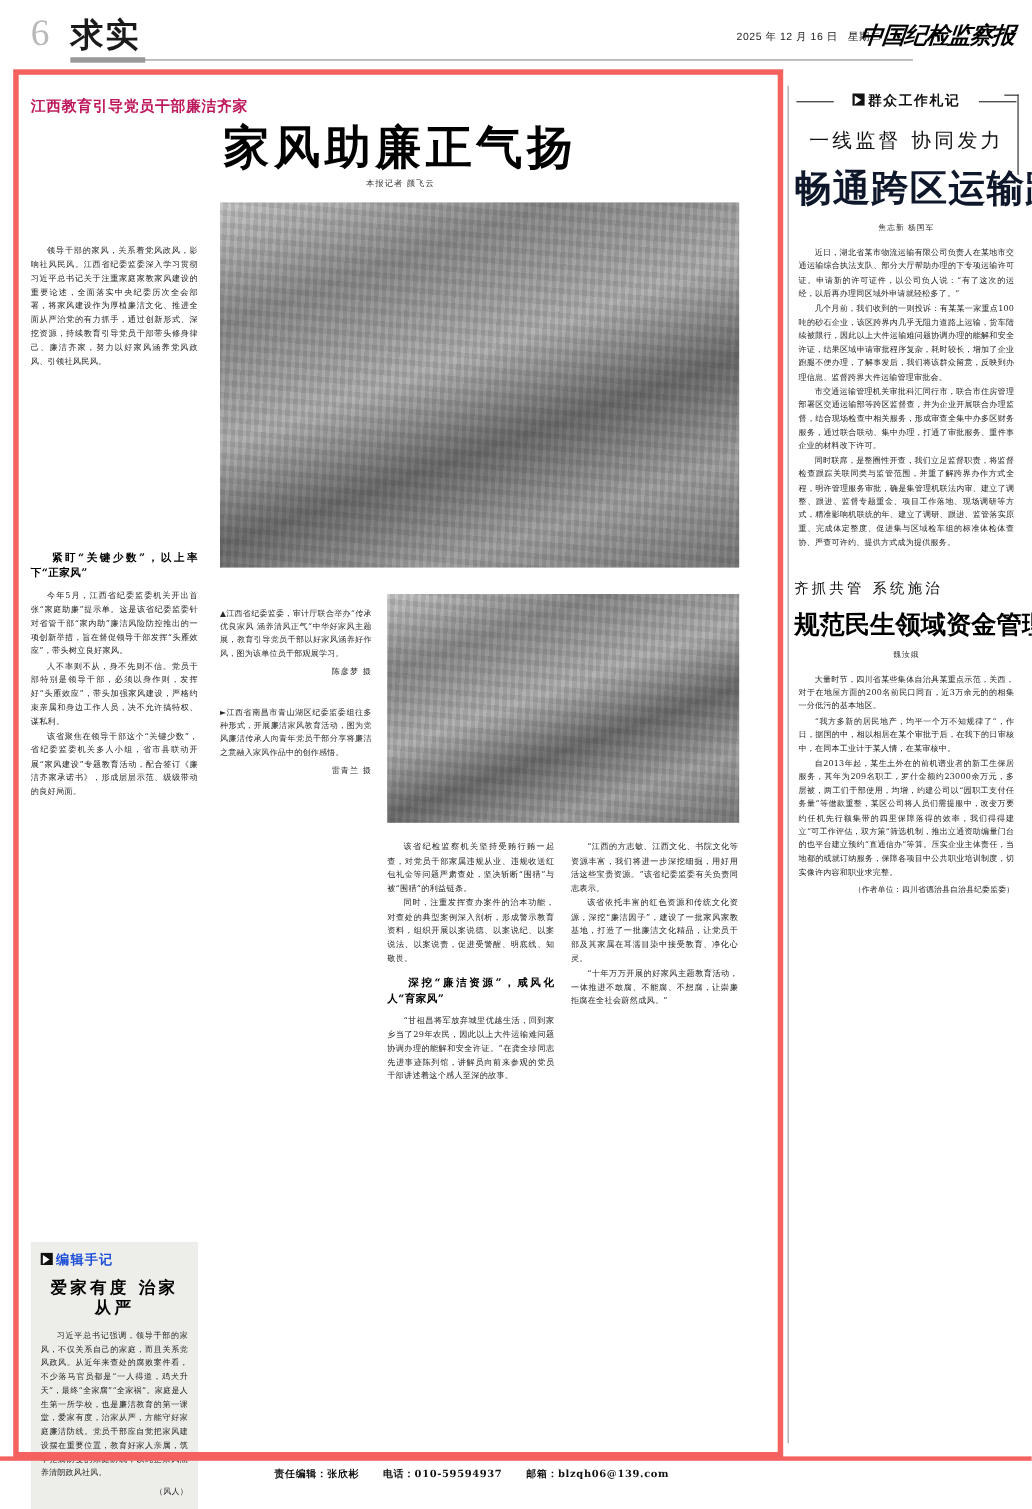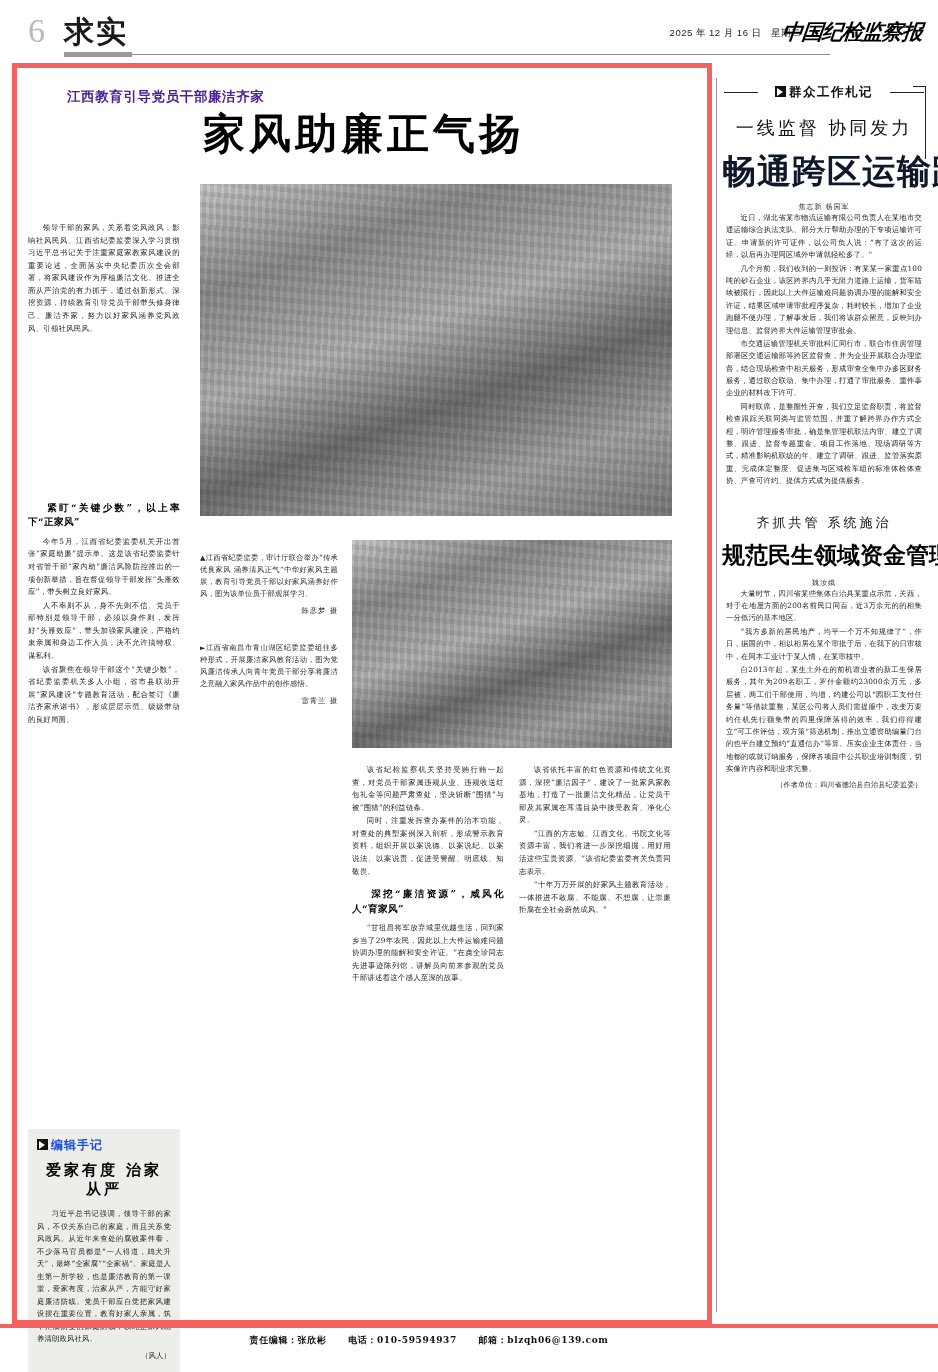--- a/index.html
+++ b/index.html
@@ -61,22 +61,21 @@
     z-index: 40;
   }
 
   
   .main-article { position: absolute; left: 22px; top: 74px; width: 684px; height: 1240px; }
 
   .kicker {
     position: absolute; left: 6px; top: 14px;
     font-size: 13.5px; font-weight: 700; letter-spacing: 0.6px;
     font-family: "DejaVu Serif", "Liberation Serif", serif;
-    color: #4c1d95;
-    margin-left: 39px;
+    color: #be185d;
   }
   .headline {
     position: absolute; left: 0; top: 32px; width: 684px;
     text-align: center;
     font-size: 42px; font-weight: 900; letter-spacing: 4px;
     font-family: "DejaVu Serif", "Liberation Serif", serif;
     color: #000;
   }
   .byline-main {
     position: absolute; left: 0; top: 88px; width: 684px;
@@ -202,35 +201,35 @@
     margin-top: 9px; color: #0f172a;
     font-family: "DejaVu Serif","Liberation Serif", serif;
     white-space: nowrap;
   }
   .side-byline {
     text-align: center; font-size: 7px; letter-spacing: 1px; margin-top: 7px; color: #333;
     font-family: "Liberation Sans", sans-serif;
   }
   .side-body {
     font-size: 7.3px; line-height: 1.70; text-align: justify;
-    color: #1e1e1e; letter-spacing: 0.2px; margin-top: 0;
+    color: #1e1e1e; letter-spacing: 0.2px; margin-top: 12px;
     font-family: "DejaVu Serif","Liberation Serif", serif;
     padding: 0 4px;
   }
   .side-body p { margin: 0 0 1px 0; text-indent: 2em; }
   .side-attrib { text-align: right; font-size: 7.1px; margin-top: 4px; }
 
   .side-headline-2 {
     text-align: center; font-size: 23px; font-weight: 900; letter-spacing: 0px;
     margin-top: 8px; color: #000;
     font-family: "DejaVu Serif","Liberation Serif", serif;
     white-space: nowrap;
   }
   .side-sub-2 {
-    text-align: center; font-size: 13px; letter-spacing: 3px;
+    font-size: 13px; letter-spacing: 3px;
     margin-top: 26px; color: #111;
     font-family: "DejaVu Serif","Liberation Serif", serif;
   }
 
   
   .footer-rule {
     position: absolute; left: 0; top: 1324px; width: 938px; height: 4px;
     background: #f4615f;
   }
   .footer {
@@ -254,20 +253,21 @@
     <div class="masthead-date">
       <span>2025 年 12 月 16 日</span>&nbsp;&nbsp;&nbsp;<span>星期二</span>
     </div>
     <div class="paper-title">中国纪检监察报</div>
   </div>
 
   <div class="main-article">
 
     <div class="kicker">江西教育引导党员干部廉洁齐家</div>
     <div class="headline">家风助廉正气扬</div>
+    <div class="byline-main">本报记者 颜飞云</div>
 
     <div class="photo photo-1"></div>
     <div class="photo photo-2"></div>
 
     <div class="caption cap-1">
       <span class="tri-mark">▲</span><span>江西省纪委监委，审计厅联合举办“传承优良家风 涵养清风正气”中华好家风主题展，教育引导党员干部以好家风涵养好作风，图为该单位员干部观展学习。</span>
       <span class="attrib">陈彦梦 摄</span>
     </div>
     <div class="caption cap-2">
       <span class="tri-mark">►</span><span>江西省南昌市青山湖区纪委监委组往多种形式，开展廉洁家风教育活动，图为党风廉洁传承人向青年党员干部分享将廉洁之意融入家风作品中的创作感悟。</span>
@@ -287,22 +287,22 @@
 
 
     <div class="col col-d">
       <p>该省纪检监察机关坚持受贿行贿一起查，对党员干部家属违规从业、违规收送红包礼金等问题严肃查处，坚决斩断“围猎”与被“围猎”的利益链条。</p>
       <p>同时，注重发挥查办案件的治本功能，对查处的典型案例深入剖析，形成警示教育资料，组织开展以案说德、以案说纪、以案说法、以案说责，促进受警醒、明底线、知敬畏。</p>
       <div class="sub-head">深挖“廉洁资源”，咸风化人“育家风”</div>
       <p>“甘祖昌将军放弃城里优越生活，回到家乡当了29年农民，因此以上大件运输难问题协调办理的能解和安全许证。”在龚全珍同志先进事迹陈列馆，讲解员向前来参观的党员干部讲述着这个感人至深的故事。</p>
     </div>
 
     <div class="col col-e">
+      <p>“江西的方志敏、江西文化、书院文化等资源丰富，我们将进一步深挖细掘，用好用活这些宝贵资源。”该省纪委监委有关负责同志表示。</p>
       <p>该省依托丰富的红色资源和传统文化资源，深挖“廉洁因子”，建设了一批家风家教基地，打造了一批廉洁文化精品，让党员干部及其家属在耳濡目染中接受教育、净化心灵。</p>
-      <p>“江西的方志敏、江西文化、书院文化等资源丰富，我们将进一步深挖细掘，用好用活这些宝贵资源。”该省纪委监委有关负责同志表示。</p>
       <p>“十年万万开展的好家风主题教育活动，一体推进不敢腐、不能腐、不想腐，让崇廉拒腐在全社会蔚然成风。”</p>
     </div>
 
     <div class="editor-box">
       <div class="editor-flag">
         <span class="flag-icon"></span><span>编辑手记</span>
       </div>
       <div class="editor-title">爱家有度 治家从严</div>
       <div class="editor-body">
         <p>习近平总书记强调，领导干部的家风，不仅关系自己的家庭，而且关系党风政风。从近年来查处的腐败案件看，不少落马官员都是“一人得道，鸡犬升天”，最终“全家腐”“全家祸”。家庭是人生第一所学校，也是廉洁教育的第一课堂，爱家有度，治家从严，方能守好家庭廉洁防线。党员干部应自觉把家风建设摆在重要位置，教育好家人亲属，筑牢拒腐防变的家庭防线，以纯正家风涵养清朗政风社风。</p>

